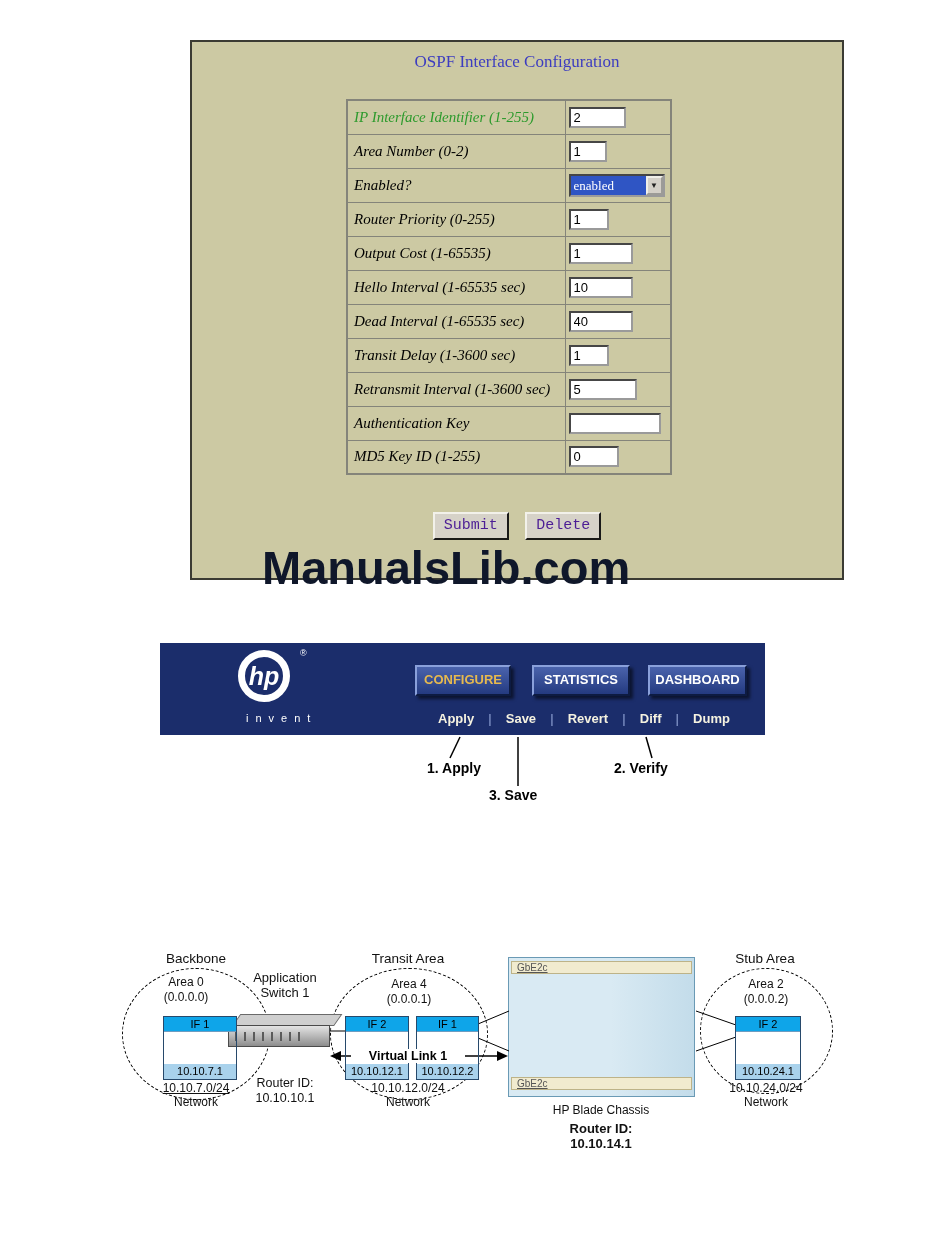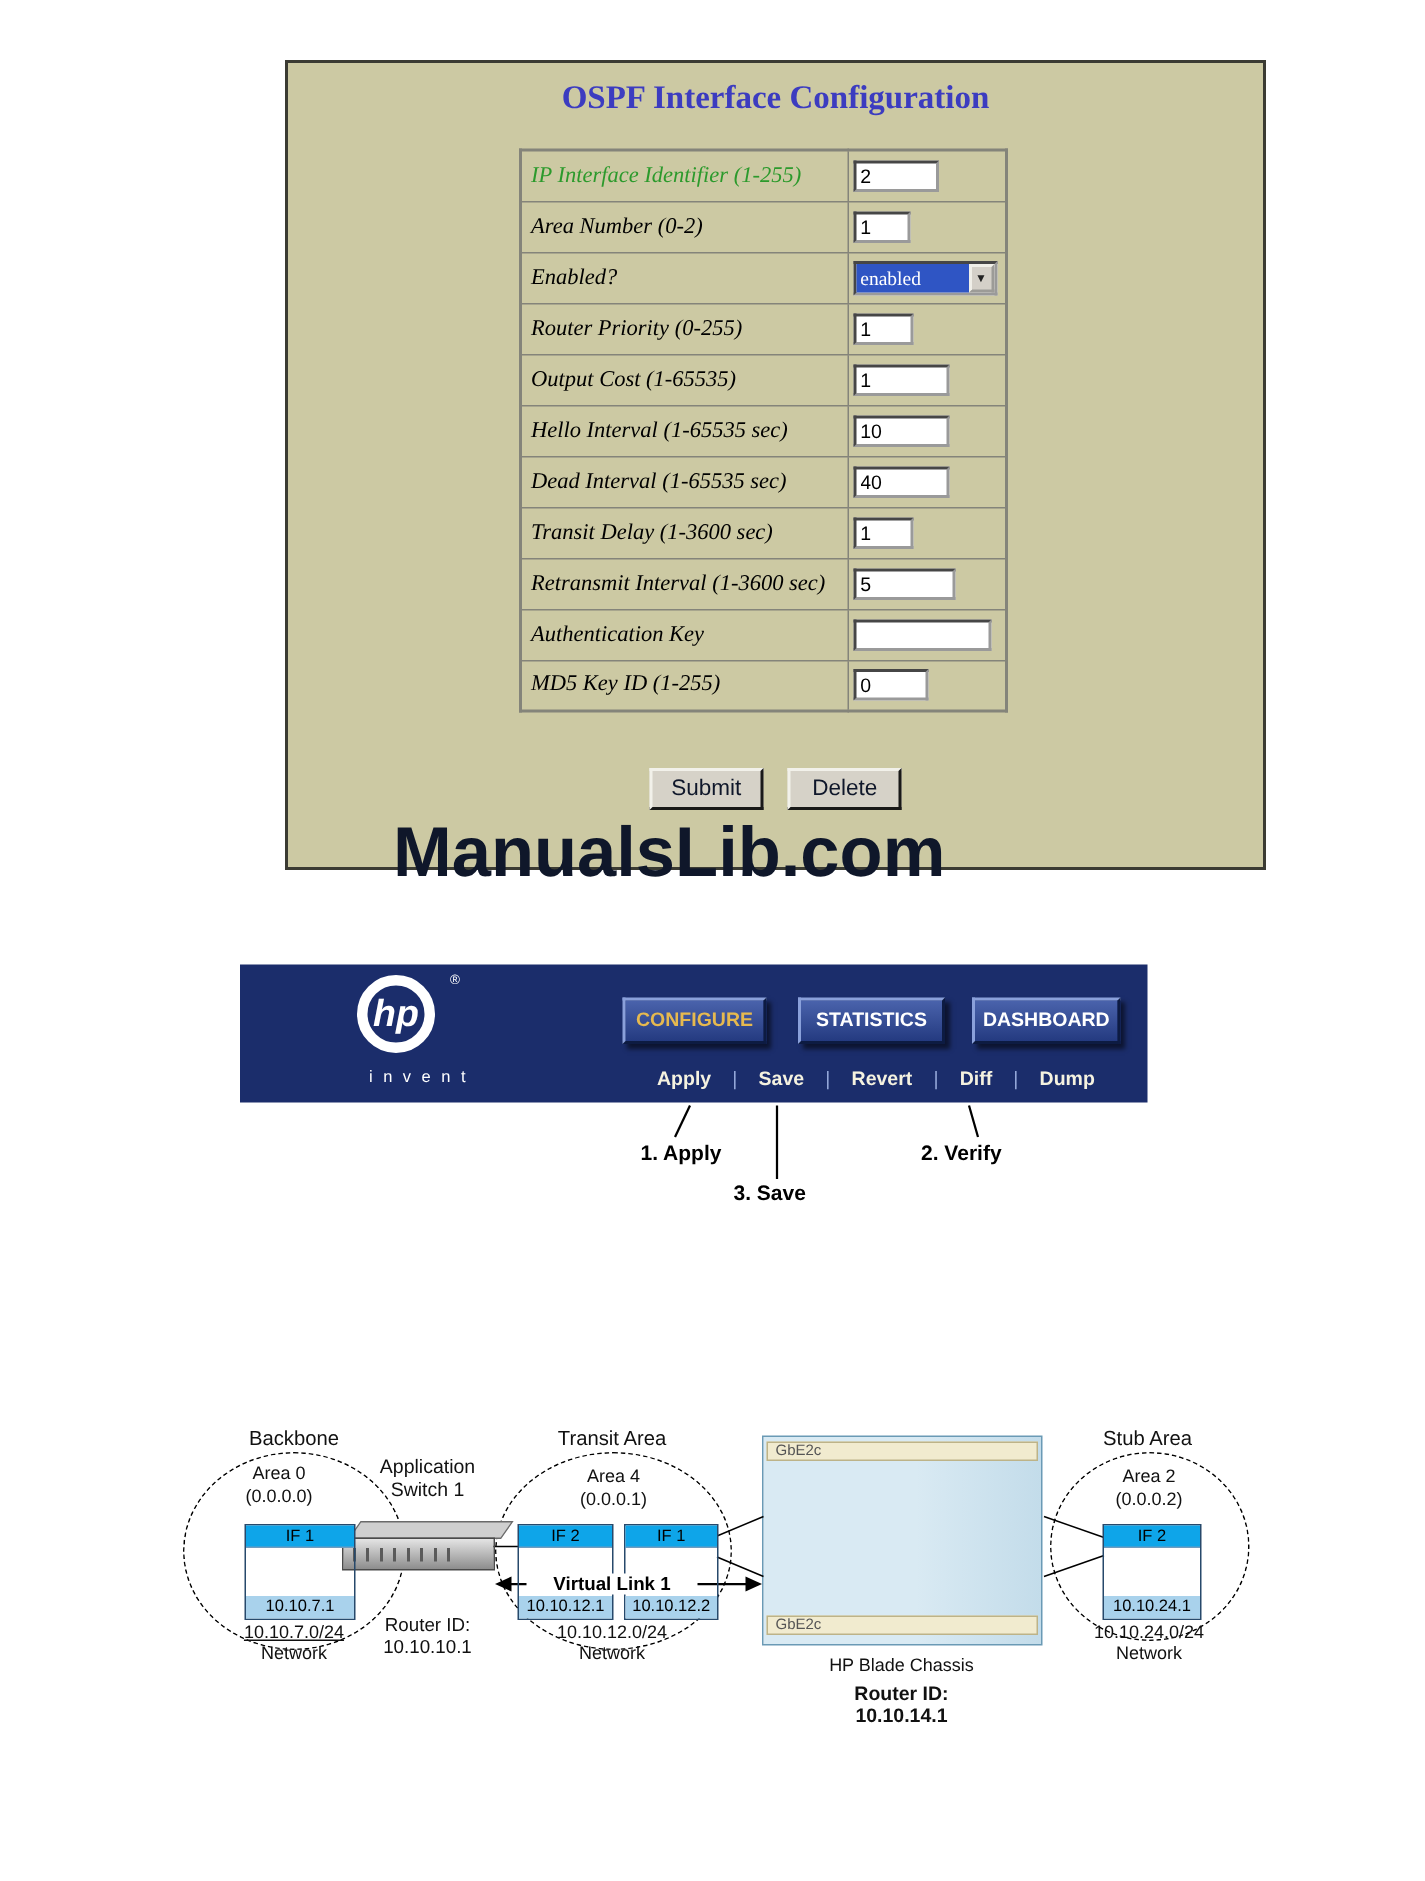--- a/index.html
+++ b/index.html
@@ -10,22 +10,22 @@
     overflow: hidden;
   }
 
   
   .form-panel {
     position: absolute; left: 190px; top: 40px; width: 654px; height: 540px;
     background: #ccc9a3; border: 2px solid #3b3b33;
   }
   .form-title {
     margin-top: 10px; text-align: center;
-    font-family: "Liberation Serif", serif; font-weight: bold;
-    font-size: 22px; color: #3c3cc0;
+    font-family: "Liberation Serif", serif; font-weight: normal;
+    font-size: 17px; color: #3c3cc0;
   }
   table.cfg {
     position: absolute; left: 154px; top: 57px;
     border-collapse: collapse; border: 2px solid #84847a;
   }
   table.cfg td {
     border: 1px solid #84847a; height: 34px; vertical-align: middle;
     font-family: "Liberation Serif", serif; font-size: 15px; color: #000;
     white-space: nowrap;
   }
@@ -45,21 +45,21 @@
     line-height: 19px; padding-left: 3px; overflow: hidden;
   }
   .select-mock .sel-btn {
     width: 17px; background: #d4d0c8; border: 2px outset #f0efe8;
     font-size: 8px; color: #222; text-align: center; line-height: 15px;
   }
   .btn-row { position: absolute; left: 0; top: 470px; width: 100%; text-align: center; }
   .push-btn {
     display: inline-block; width: 76px; height: 28px; margin: 0 6px;
     background: #d6d2c8; border: 2px outset #f2f1ea; border-right-color:#6e6e66; border-bottom-color:#6e6e66;
-    font-family: Liberation Sans, sans-serif; font-size: 15px; color: #0f172a;
+    font-family: Liberation Mono, monospace; font-size: 15px; color: #4c1d95;
     line-height: 24px; text-align: center; cursor: default;
   }
 
   .watermark {
     position: absolute; left: 262px; top: 540px; width: 460px;
     font-size: 47px; font-weight: bold; color: #0f172a;
     letter-spacing: 0px; z-index: 5; white-space: nowrap;
   }
 
   
@@ -130,21 +130,21 @@
     transform: skewX(-35deg); transform-origin: bottom left; z-index: 2;
   }
   .chassis {
     position: absolute; left: 388px; top: 12px; width: 187px; height: 140px;
     background: linear-gradient(90deg, #d9eaf3 0 55%, #c3dcea);
     border: 1px solid #6a9ab5; z-index: 1;
   }
   .chassis-bar {
     position: absolute; left: 2px; width: 181px; height: 13px;
     background: #f1ebcf; border: 1px solid #bdb388;
-    font-size: 10px; color: #555; line-height: 11px; padding-left: 5px;
+    font-size: 10px; color: #555; line-height: 11px; padding-left: 5px; text-decoration: underline;
   }
   .vlink-text {
     position: absolute; left: 231px; top: 104px; width: 114px;
     background: #fff; text-align: center; font-weight: bold; font-size: 12.5px; z-index: 4;
   }
   .rid-bold { font-weight: bold; font-size: 13px; }
 </style>
 </head>
 <body>
 

